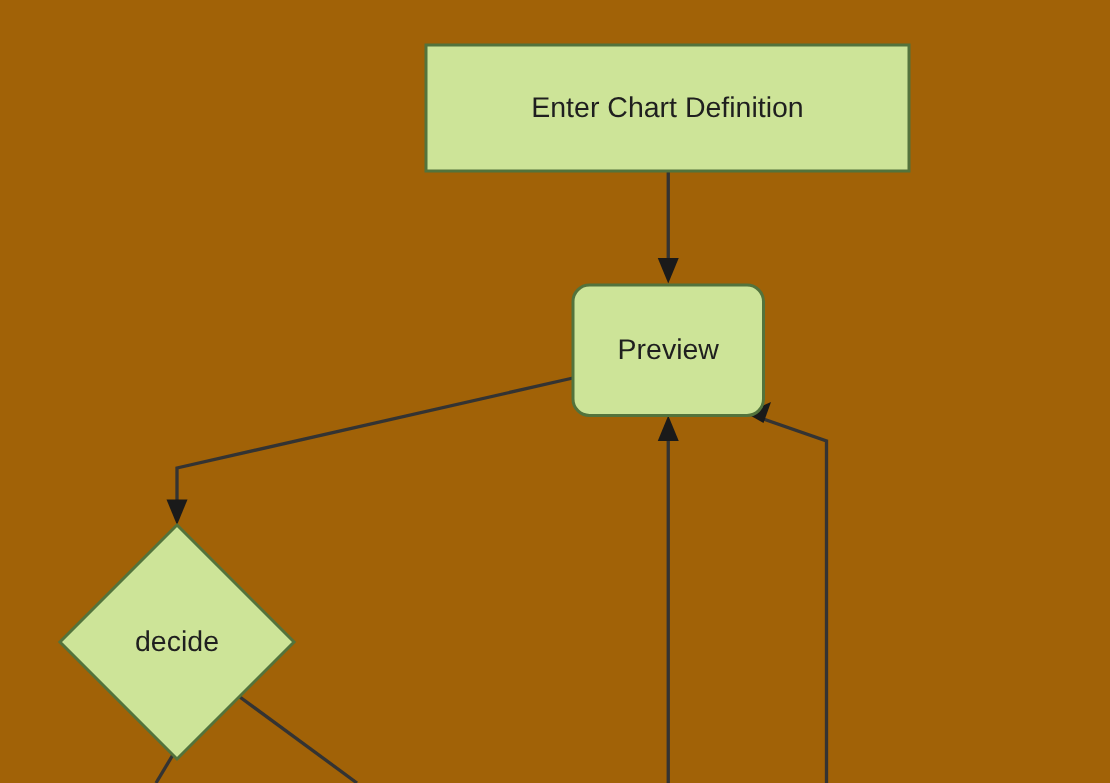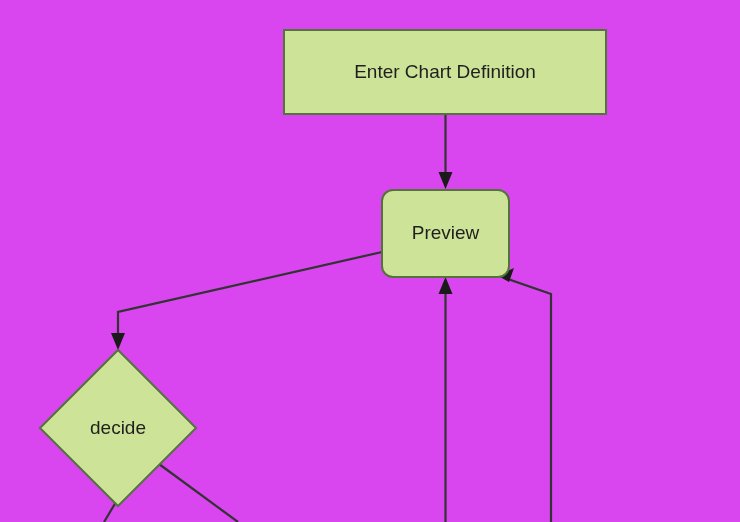--- a/index.html
+++ b/index.html
@@ -4,21 +4,21 @@
 <style>
   html, body {
     margin: 0;
     padding: 0;
     background: #ffffff;
   }
   #canvas {
     position: relative;
     width: 740px;
     height: 522px;
-    background: #d946ef;
+    background: #a16207;
     overflow: hidden;
     font-family: "Liberation Sans", "DejaVu Sans", sans-serif;
   }
   #flow-svg {
     position: absolute;
     top: 0;
     left: 0;
     width: 740px;
     height: 522px;
     display: block;

